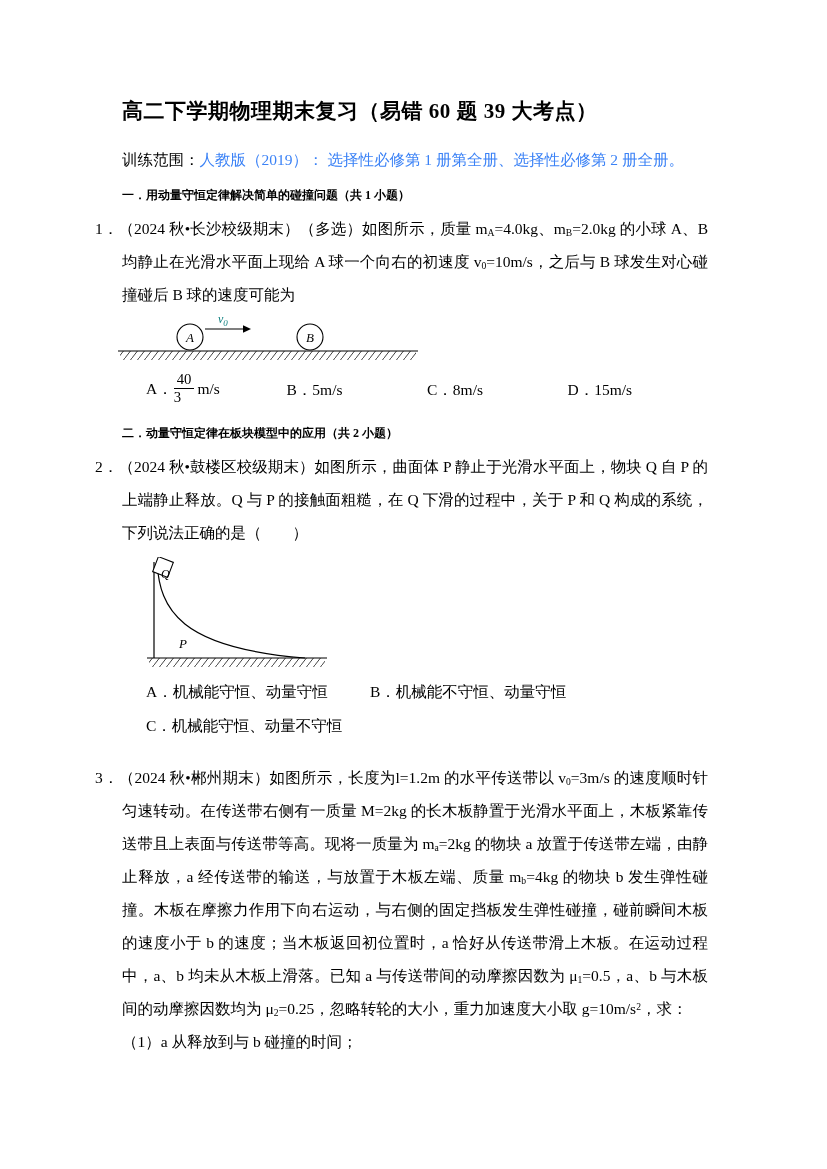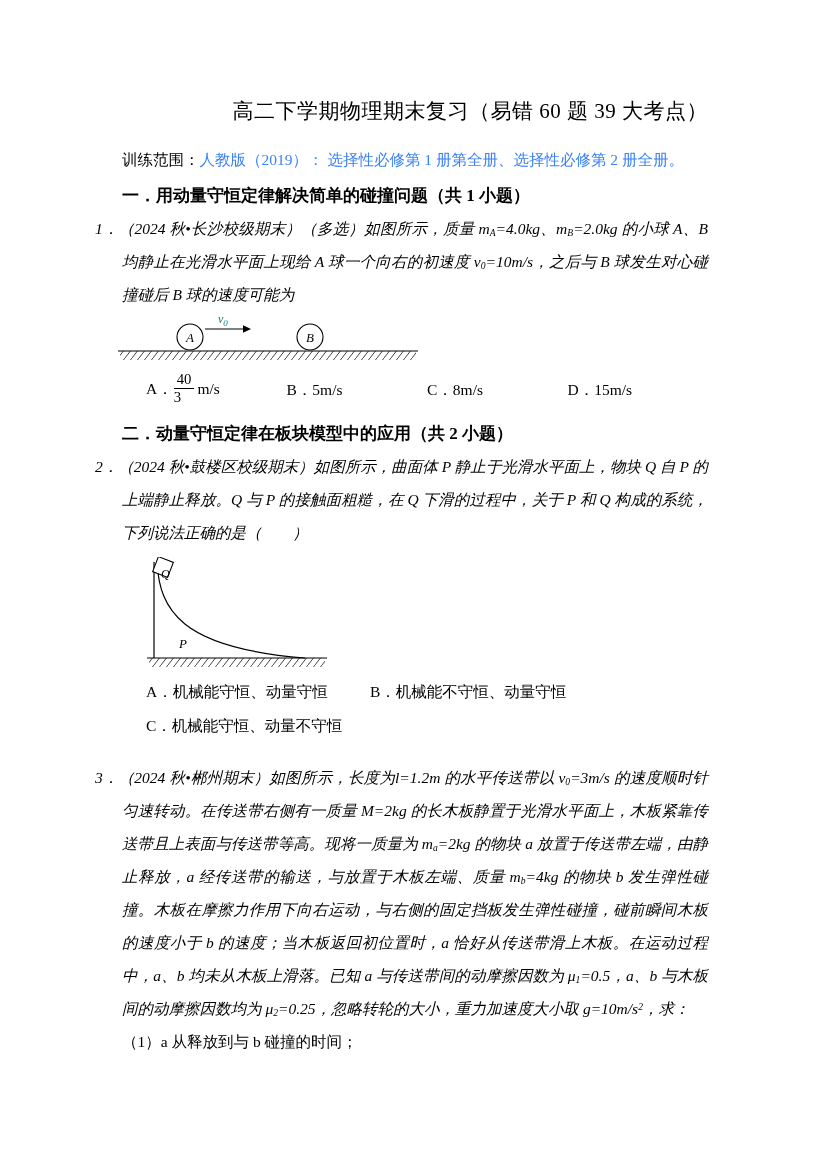--- a/index.html
+++ b/index.html
@@ -2,24 +2,24 @@
 <html><head>
 <meta charset="utf-8">
 <style>
   * { margin:0; padding:0; box-sizing:border-box; }
   html,body { background:#888; }
   body { width:827px; margin:0 auto; font-family:"Liberation Serif","DejaVu Serif",serif; }
   .page {
     width:827px; height:1169px; background:#ffffff; color:#000;
     padding:96px 119px 30px 122px; overflow:hidden; position:relative;
   }
-  .title { font-size:21px; font-weight:400; text-align:right; line-height:30px; margin-bottom:22px; letter-spacing:0.5px; }
+  .title { font-size:21px; font-weight:700; text-align:left; line-height:30px; margin-bottom:22px; letter-spacing:0.5px; }
   .scope { font-size:15.5px; line-height:23px; margin-bottom:12px; }
-  .section { font-size:17px; font-weight:700; line-height:25px; margin:10px 0 4px 0; }
-  .question { font-size:15.5px; line-height:33px; text-align:justify; text-indent:-27px;font-style:italic; }
+  .section { font-size:12px; font-weight:700; line-height:25px; margin:10px 0 4px 0; }
+  .question { font-size:15.5px; line-height:33px; text-align:justify; text-indent:-27px; }
   .question.q3 { margin-top:20px; }
   sub, sup { line-height:0; font-size:0.62em; }
   sub { vertical-align:-0.25em; }
   sup { vertical-align:0.45em; }
   .figure { display:block; }
   .fig1 { margin:2px 0 2px -4px; }
   .fig2 { margin:8px 0 6px 25px; }
   .opt-row { display:flex; align-items:center; height:42px; font-size:15.5px; margin-left:24px; }
   .opt-row .opt { width:143px; }
   .frac { display:inline-block; vertical-align:middle; line-height:1.15; font-size:0.95em; position:relative; top:-2px; margin:0 3px 0 1px; }

